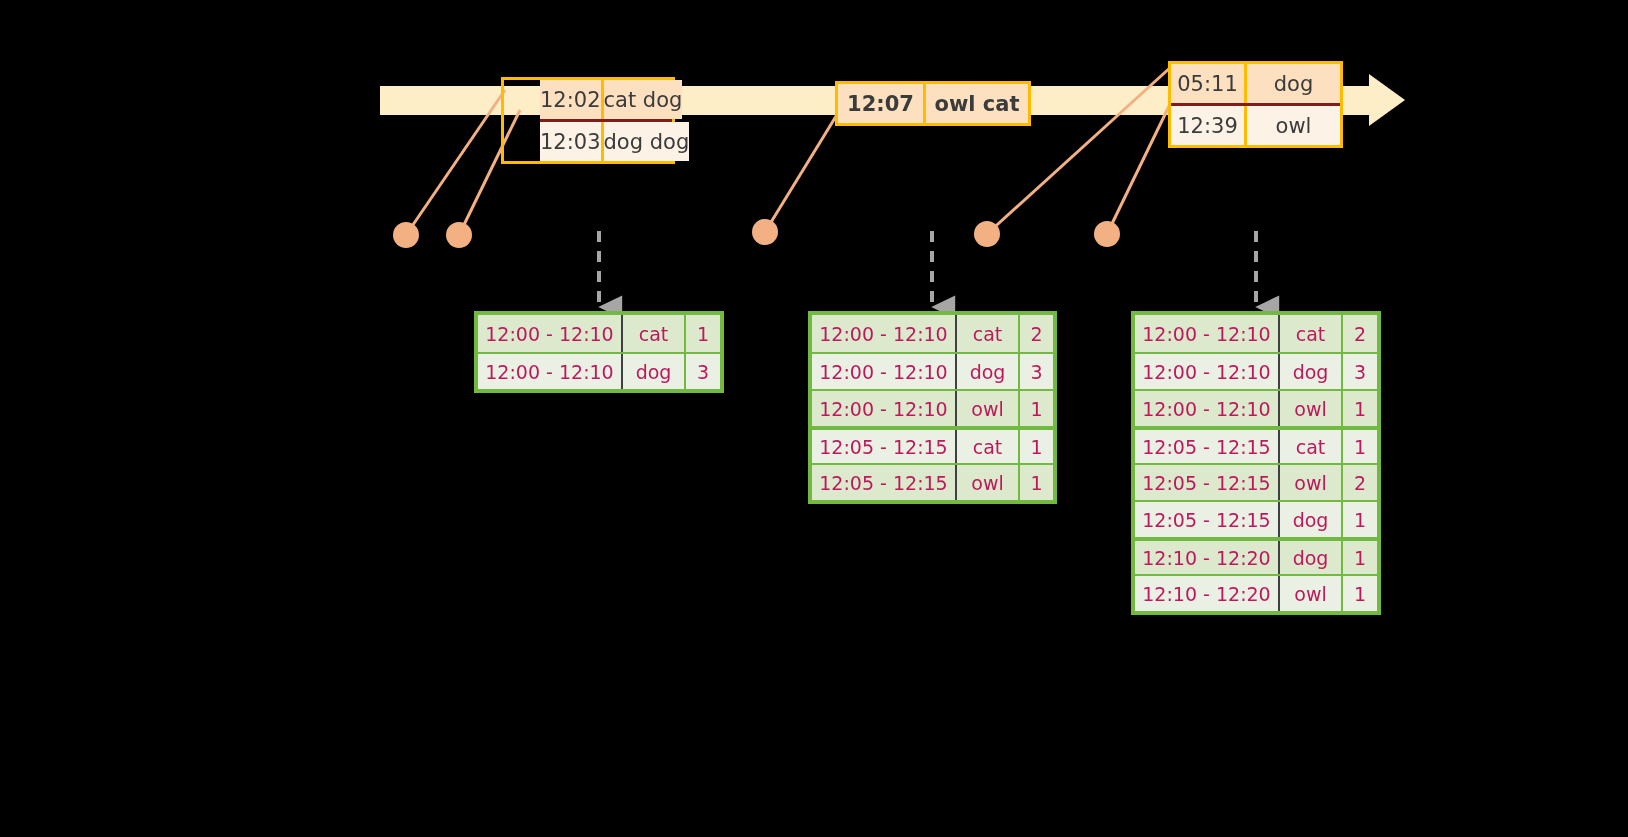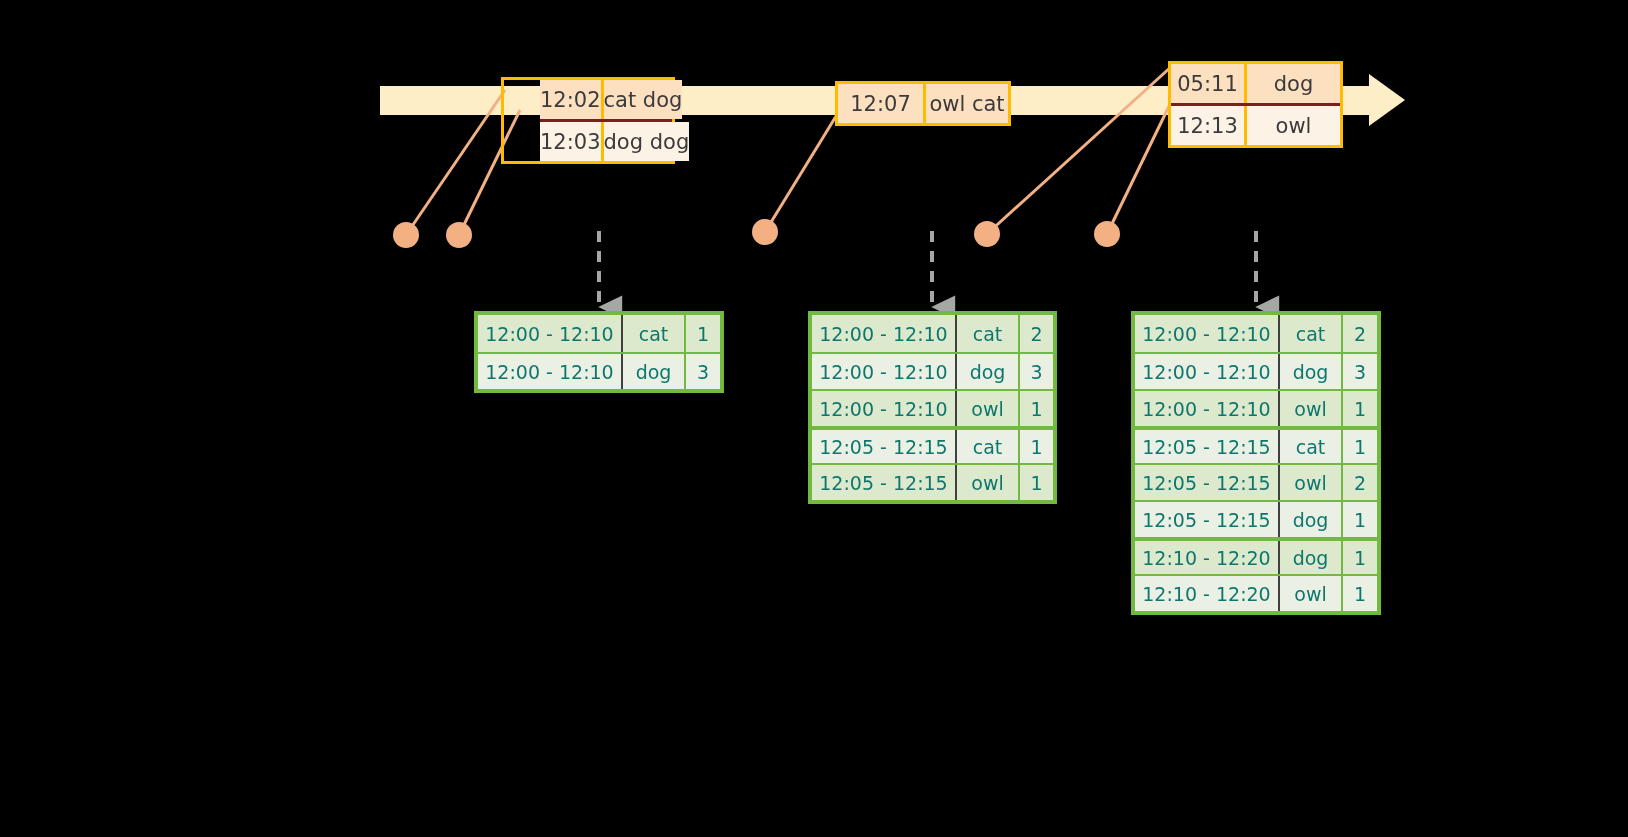--- a/index.html
+++ b/index.html
@@ -69,21 +69,21 @@
     font-size: 21px;
     color: #3b3b3b;
     white-space: nowrap;
   }
   .evt-time { width: 85px; }
   .evt-words { flex: 1; border-left: 3px solid #ffbb00; }
   .shade-a .evt-time, .shade-a .evt-words { background: #fce0bf; }
   .shade-b .evt-time, .shade-b .evt-words { background: #fdf2e6; }
 
   #evt-1 { left: 501px; top: 77px;  width: 174px; padding-left: 36px; }
-  #evt-2 { left: 835px; top: 81px;  width: 176px; }
+  #evt-2 { left: 835px; top: 81px;  width: 196px; font-weight: bold; }
   #evt-3 { left: 1168px; top: 61px; width: 175px; }
   #evt-3 .evt-time { width: 73px; }
 
   
   .table {
     position: absolute;
     border: 4px solid #72b942;
     box-sizing: border-box;
     display: flex;
     flex-direction: column;
@@ -94,21 +94,21 @@
     box-sizing: border-box;
   }
   .trow + .trow { border-top: 2px solid #72b942; }
   .trow.sep { border-top: 4px solid #72b942; }
   .tc {
     display: flex;
     align-items: center;
     justify-content: center;
     box-sizing: border-box;
     font-size: 19px;
-    color: #0f766e;
+    color: #be185d;
     white-space: nowrap;
   }
   .tc-range { }
   .tc-word  { border-left: 2px solid #404040; }
   .tc-count { border-left: 2px solid #72b942; }
   .rowA .tc { background: #dce9cd; }
   .rowB .tc { background: #eaf1e4; }
 
   #table-1 { left: 474px;  top: 311px; width: 250px; }
   #table-1 .tc-range { width: 143px; }
@@ -175,21 +175,21 @@
         <div class="evt-time">12:07</div>
         <div class="evt-words">owl cat</div>
       </div>
     </div>
   <div class="evt" id="evt-3">
       <div class="evt-row shade-a">
         <div class="evt-time">05:11</div>
         <div class="evt-words">dog</div>
       </div>
       <div class="evt-row shade-b">
-        <div class="evt-time">12:13</div>
+        <div class="evt-time">12:39</div>
         <div class="evt-words">owl</div>
       </div>
     </div>
 
   <div class="table" id="table-1">
       <div class="trow rowA">
         <div class="tc tc-range">12:00 - 12:10</div>
         <div class="tc tc-word">cat</div>
         <div class="tc tc-count">1</div>
       </div>

